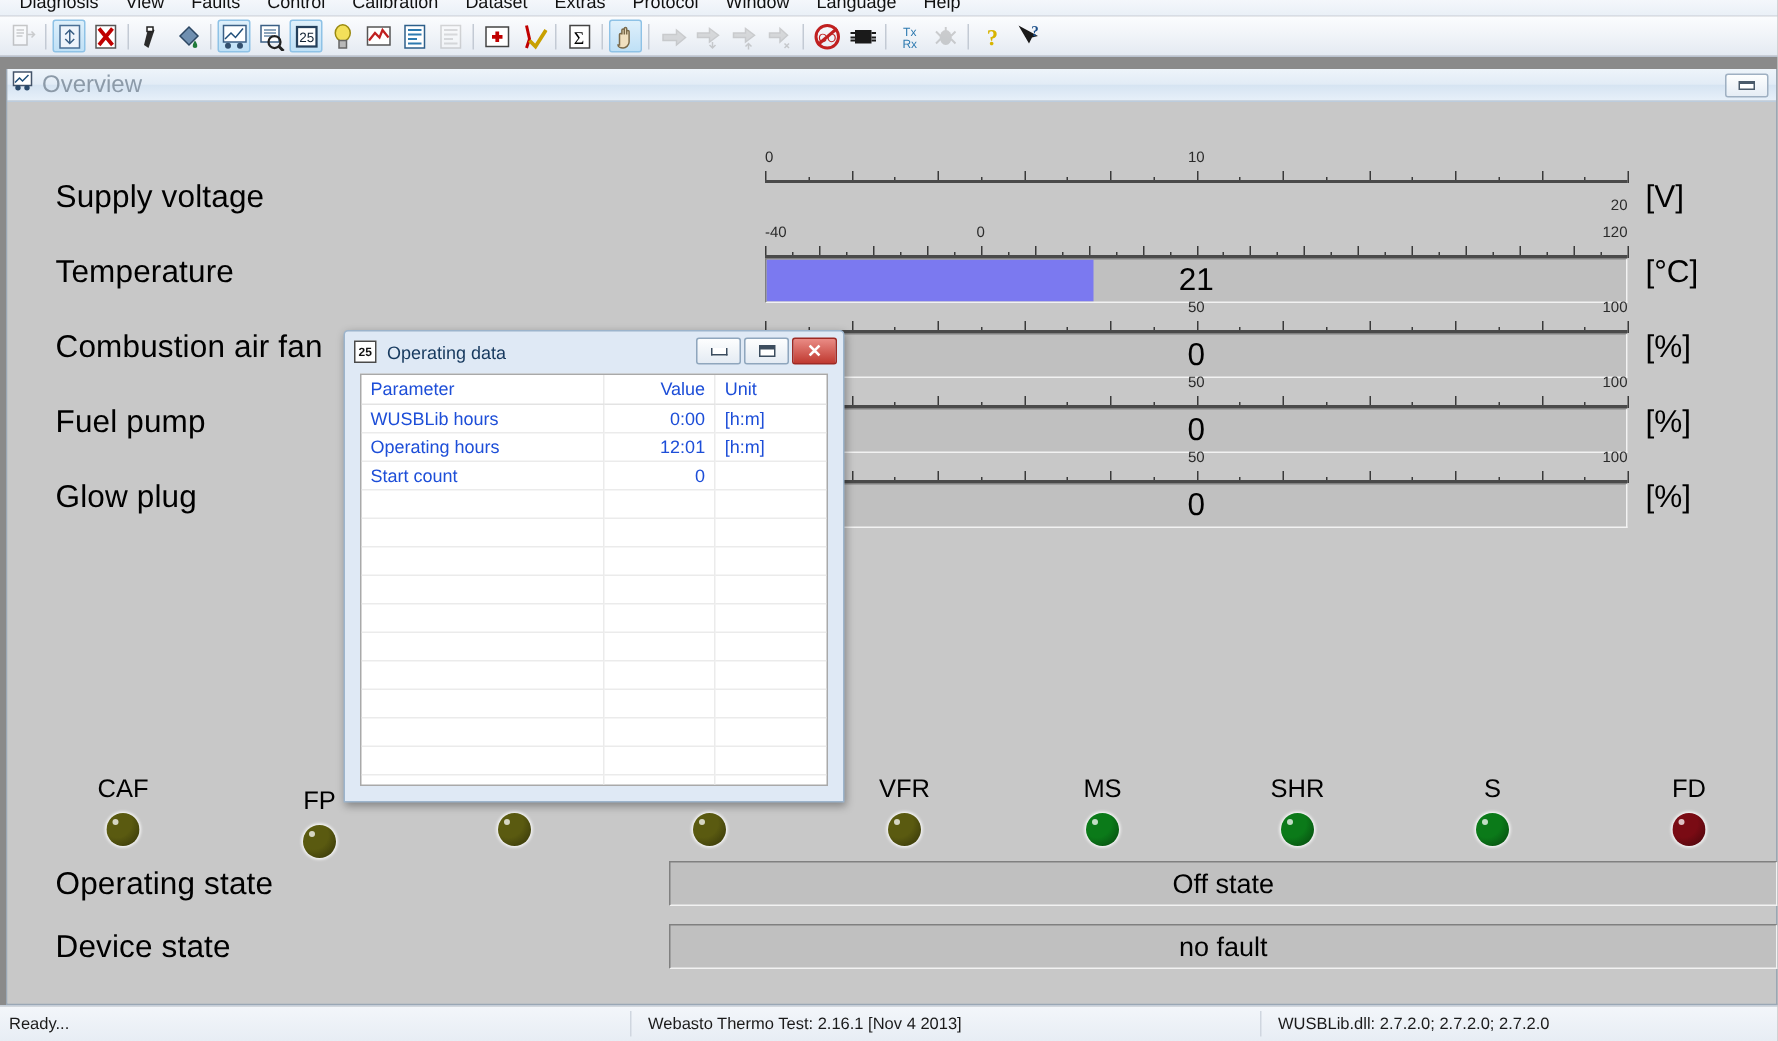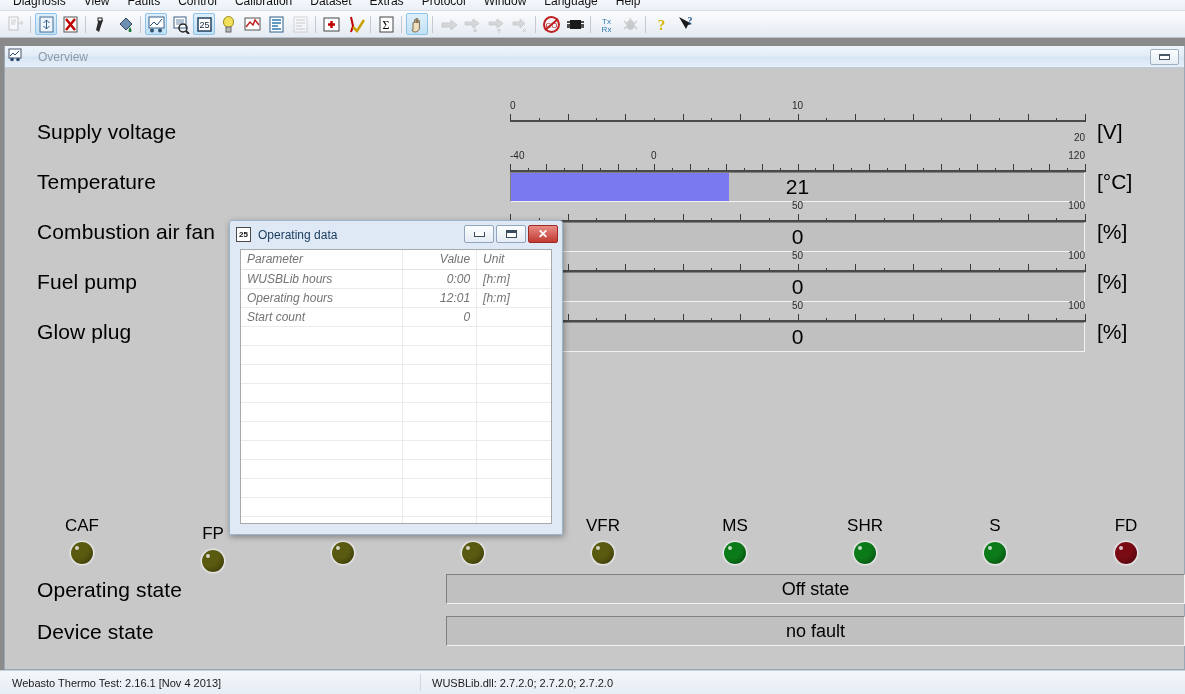--- a/index.html
+++ b/index.html
@@ -63,21 +63,21 @@
     border-top: none;
   }
   .childtitle {
     height: 22px;
     background: linear-gradient(to bottom, #eef4fa 0%, #e2ecf6 48%, #d6e4f2 52%, #e7f0f9 100%);
     border-bottom: 1px solid #bcccdd;
     display: flex; align-items: center; padding: 0 3px;
     position: relative;
   }
   .childtitle .ttl {
-    font-size: 12px; color: #8c9aa8; margin-left: 16px;
+    font-size: 16px; color: #8c9aa8; margin-left: 6px;
   }
   .restorebtn {
     position: absolute; right: 5px; top: 3px;
     width: 29px; height: 16px;
     background: linear-gradient(to bottom,#fdfefe,#e6edf5);
     border: 1px solid #9fb0c2; border-radius: 2px;
     display: flex; align-items: center; justify-content: center;
   }
   .restorebtn i {
     display: block; width: 11px; height: 6px;
@@ -192,25 +192,24 @@
     border-color: #9e2a24; color: #fff;
     font-size: 12px; font-weight: bold; line-height: 1;
   }
   .dlgbody {
     position: absolute; left: 10px; top: 28px; right: 10px; bottom: 10px;
     background: #fff; border: 1px solid #a9a9a9;
     overflow: hidden;
   }
   .dtable { width: 100%; border-collapse: collapse; }
   .dtable td {
-    font-size: 12px; color: #737373; height: 19px;
+    font-size: 12px; color: #1d4ed8; height: 19px;
     padding: 0 6px;
     border-bottom: 1px solid #ebebeb;
     border-right: 1px solid #ebebeb;
-    font-style: italic;
   }
   .dtable td.c-param { width: 52%; }
   .dtable td.c-value { width: 24%; text-align: right; }
   .dtable td.c-unit  { width: 24%; text-align: left; border-right: none; }
   .dtable tr.hdr td { border-bottom: 1px solid #e3e3e3; }
 
   
   .statusbar {
     position: absolute; left: 0; top: 670px; width: 1185px; height: 24px;
     background: linear-gradient(to bottom,#f3f6fa,#e7edf4);
@@ -765,17 +764,18 @@
                 <td class="c-unit">&nbsp;</td>
               </tr>
             </tbody>
         </table>
       </div>
     </div>
 
   </div>
 
   <div class="statusbar">
+    <div class="sb-cell" style="width:420px">Ready...</div>
     <div class="sb-cell" style="width:420px;padding-left:12px">Webasto Thermo Test: 2.16.1 [Nov  4 2013]</div>
     <div class="sb-cell" style="flex:1;padding-left:12px">WUSBLib.dll: 2.7.2.0; 2.7.2.0; 2.7.2.0</div>
   </div>
 
 </div>
 
 </body></html>

